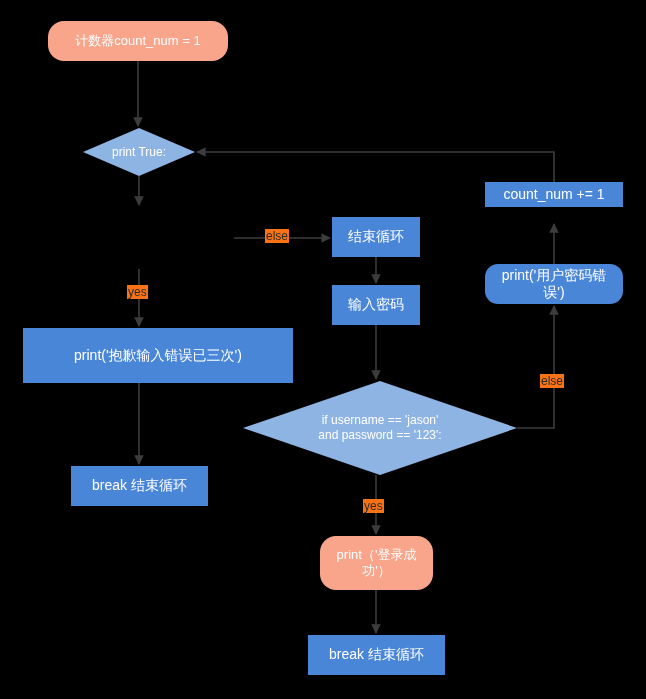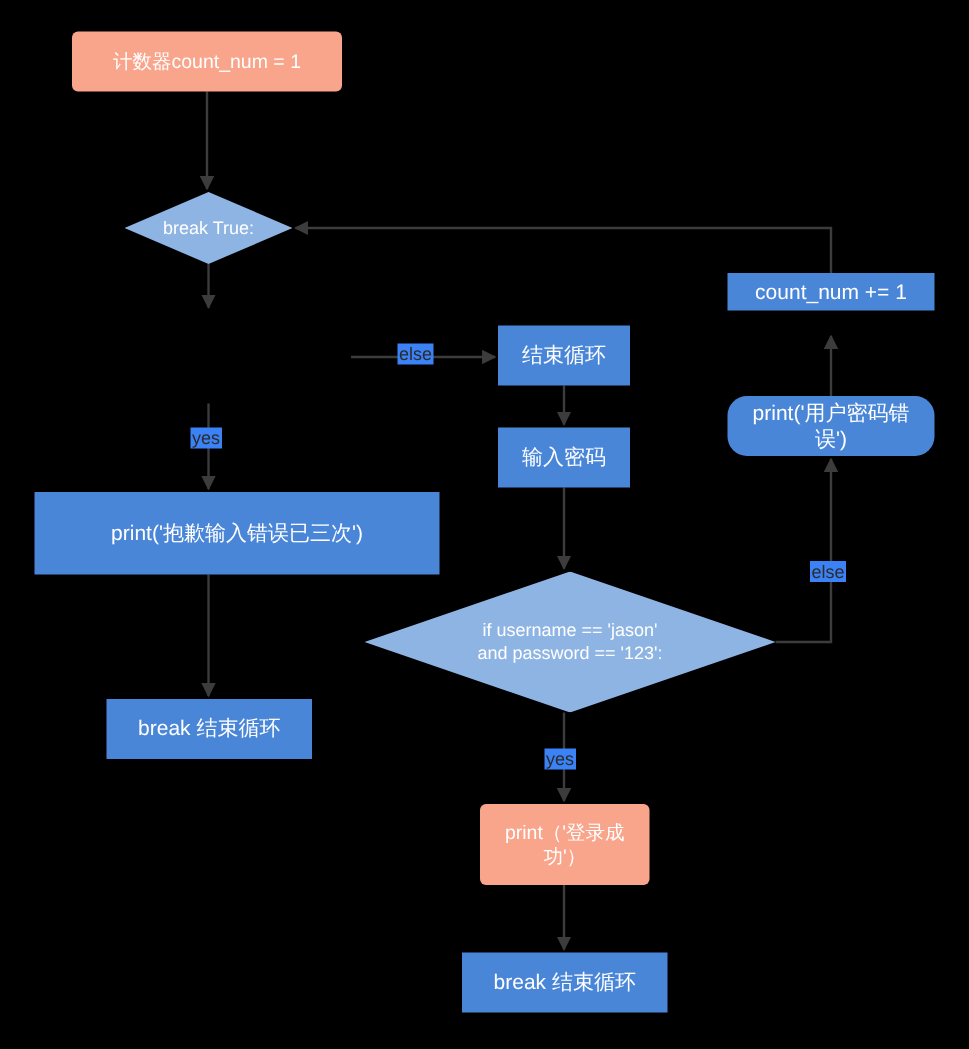--- a/index.html
+++ b/index.html
@@ -32,21 +32,21 @@
     text-align: center;
     color: #ffffff;
     line-height: 1.25;
     z-index: 3;
   }
   .node-rect {
     background: #4a86d8;
   }
   .node-round {
     background: #f9a58c;
-    border-radius: 4px;
+    border-radius: 16px;
   }
   .node-diamond {
     background: transparent;
   }
   .diamond-shape {
     position: absolute;
     left: 0;
     top: 0;
     width: 100%;
     height: 100%;
@@ -57,21 +57,21 @@
   .node-diamond .node-text {
     position: relative;
     z-index: 2;
   }
   .node-text {
     padding: 0 6px;
     white-space: pre-line;
   }
   .edge-label {
     position: absolute;
-    background: #3b82f6;
+    background: #f97316;
     color: #2b2b2b;
     font-size: 12px;
     line-height: 14px;
     padding: 0 1px;
     z-index: 4;
     font-family: "Liberation Sans", "DejaVu Sans", sans-serif;
     white-space: nowrap;
   }
 </style>
 </head>
@@ -100,21 +100,21 @@
       <path d="M 554 182 L 554 152 L 197 152"></path>
     </g>
   </svg>
 
   <div class="node node-round" style="left:48px; top:21px; width:180px; height:40px; font-size:13px;">
     <span class="node-text">计数器count_num = 1</span>
   </div>
 
   <div class="node node-diamond" style="left:83px; top:128px; width:112px; height:48px; font-size:12px;">
     <div class="diamond-shape"></div>
-    <span class="node-text">break True:</span>
+    <span class="node-text">print True:</span>
   </div>
 
 
   <div class="node node-rect" style="left:23px; top:328px; width:270px; height:55px; font-size:14px;">
     <span class="node-text">print('抱歉输入错误已三次')</span>
   </div>
 
   <div class="node node-rect" style="left:71px; top:466px; width:137px; height:40px; font-size:14px;">
     <span class="node-text">break  结束循环</span>
   </div>

